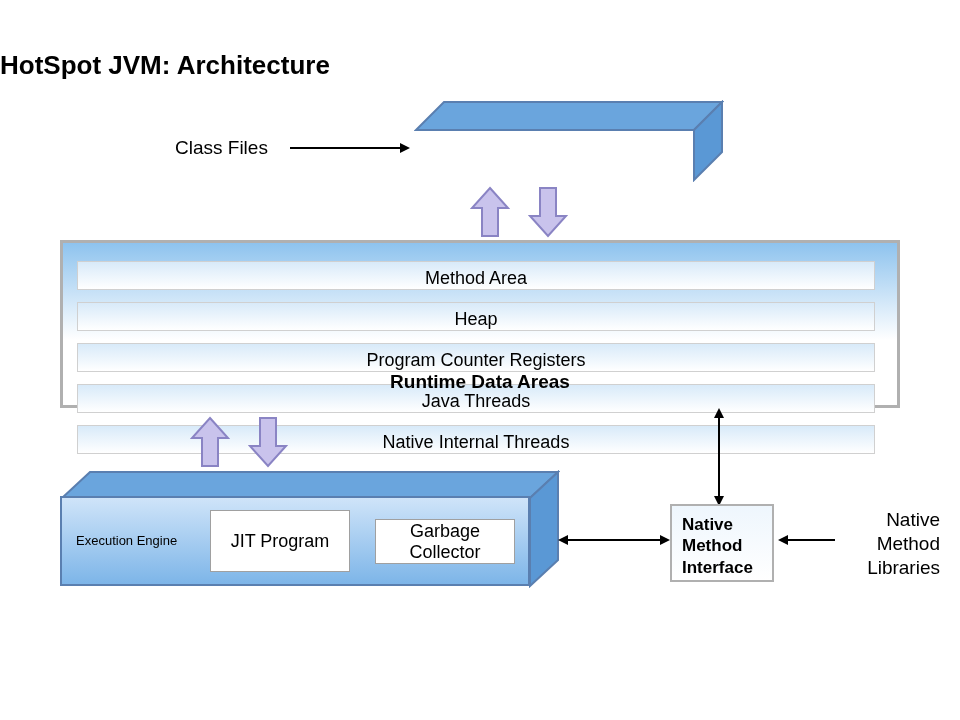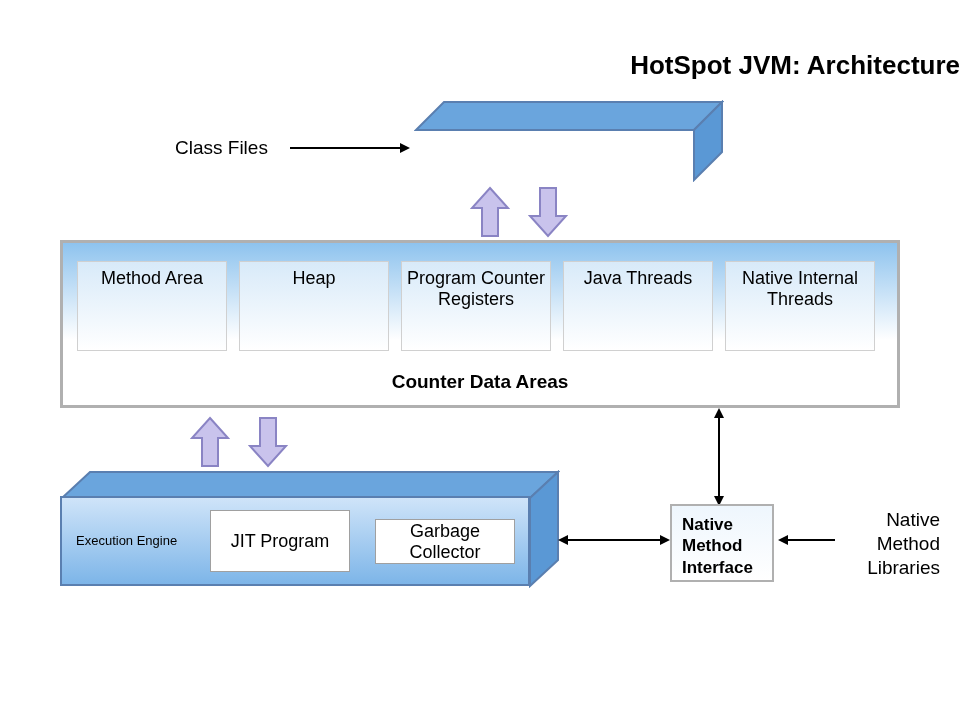--- a/index.html
+++ b/index.html
@@ -9,21 +9,21 @@
     background: #fff;
     font-family: Arial, Helvetica, sans-serif;
     position: relative;
     color: #000;
   }
   .title {
     position: absolute;
     top: 50px;
     left: 0;
     width: 960px;
-    text-align: right;
+    text-align: left;
     font-size: 26px;
     font-weight: bold;
   }
 
   
   .box3d {
     position: absolute;
   }
   .box3d .front {
     position: absolute;
@@ -145,38 +145,38 @@
       <polygon class="ba-fill" points="20,2 38,22 28,22 28,50 12,50 12,22 2,22"></polygon>
     </svg>
 </div>
 <div class="block-arrow" style="left:528px; top:186px;">
   <svg viewBox="0 0 40 52">
       <polygon class="ba-fill" points="12,2 28,2 28,30 38,30 20,50 2,30 12,30"></polygon>
     </svg>
 </div>
 
 <div class="panel" style="left:60px; top:240px; width:840px; height:168px;">
-  <div class="panel-cells" style="left:14px; top:18px; right:22px; height:90px;">
+  <div class="panel-cells" style="left:14px; top:18px; right:22px; height:102px;flex-direction:column;">
     <div class="panel-cell">
         <span>Method Area</span>
       </div>
     <div class="panel-cell">
         <span>Heap</span>
       </div>
     <div class="panel-cell">
         <span>Program Counter Registers</span>
       </div>
     <div class="panel-cell">
         <span>Java Threads</span>
       </div>
     <div class="panel-cell">
         <span>Native Internal Threads</span>
       </div>
   </div>
-  <div class="panel-caption" style="top:128px;">Counter Data Areas</div>
+  <div class="panel-caption" style="top:128px;">Runtime Data Areas</div>
 </div>
 
 <div class="block-arrow" style="left:190px; top:416px;">
   <svg viewBox="0 0 40 52">
       <polygon class="ba-fill" points="20,2 38,22 28,22 28,50 12,50 12,22 2,22"></polygon>
     </svg>
 </div>
 <div class="block-arrow" style="left:248px; top:416px;">
   <svg viewBox="0 0 40 52">
       <polygon class="ba-fill" points="12,2 28,2 28,30 38,30 20,50 2,30 12,30"></polygon>

